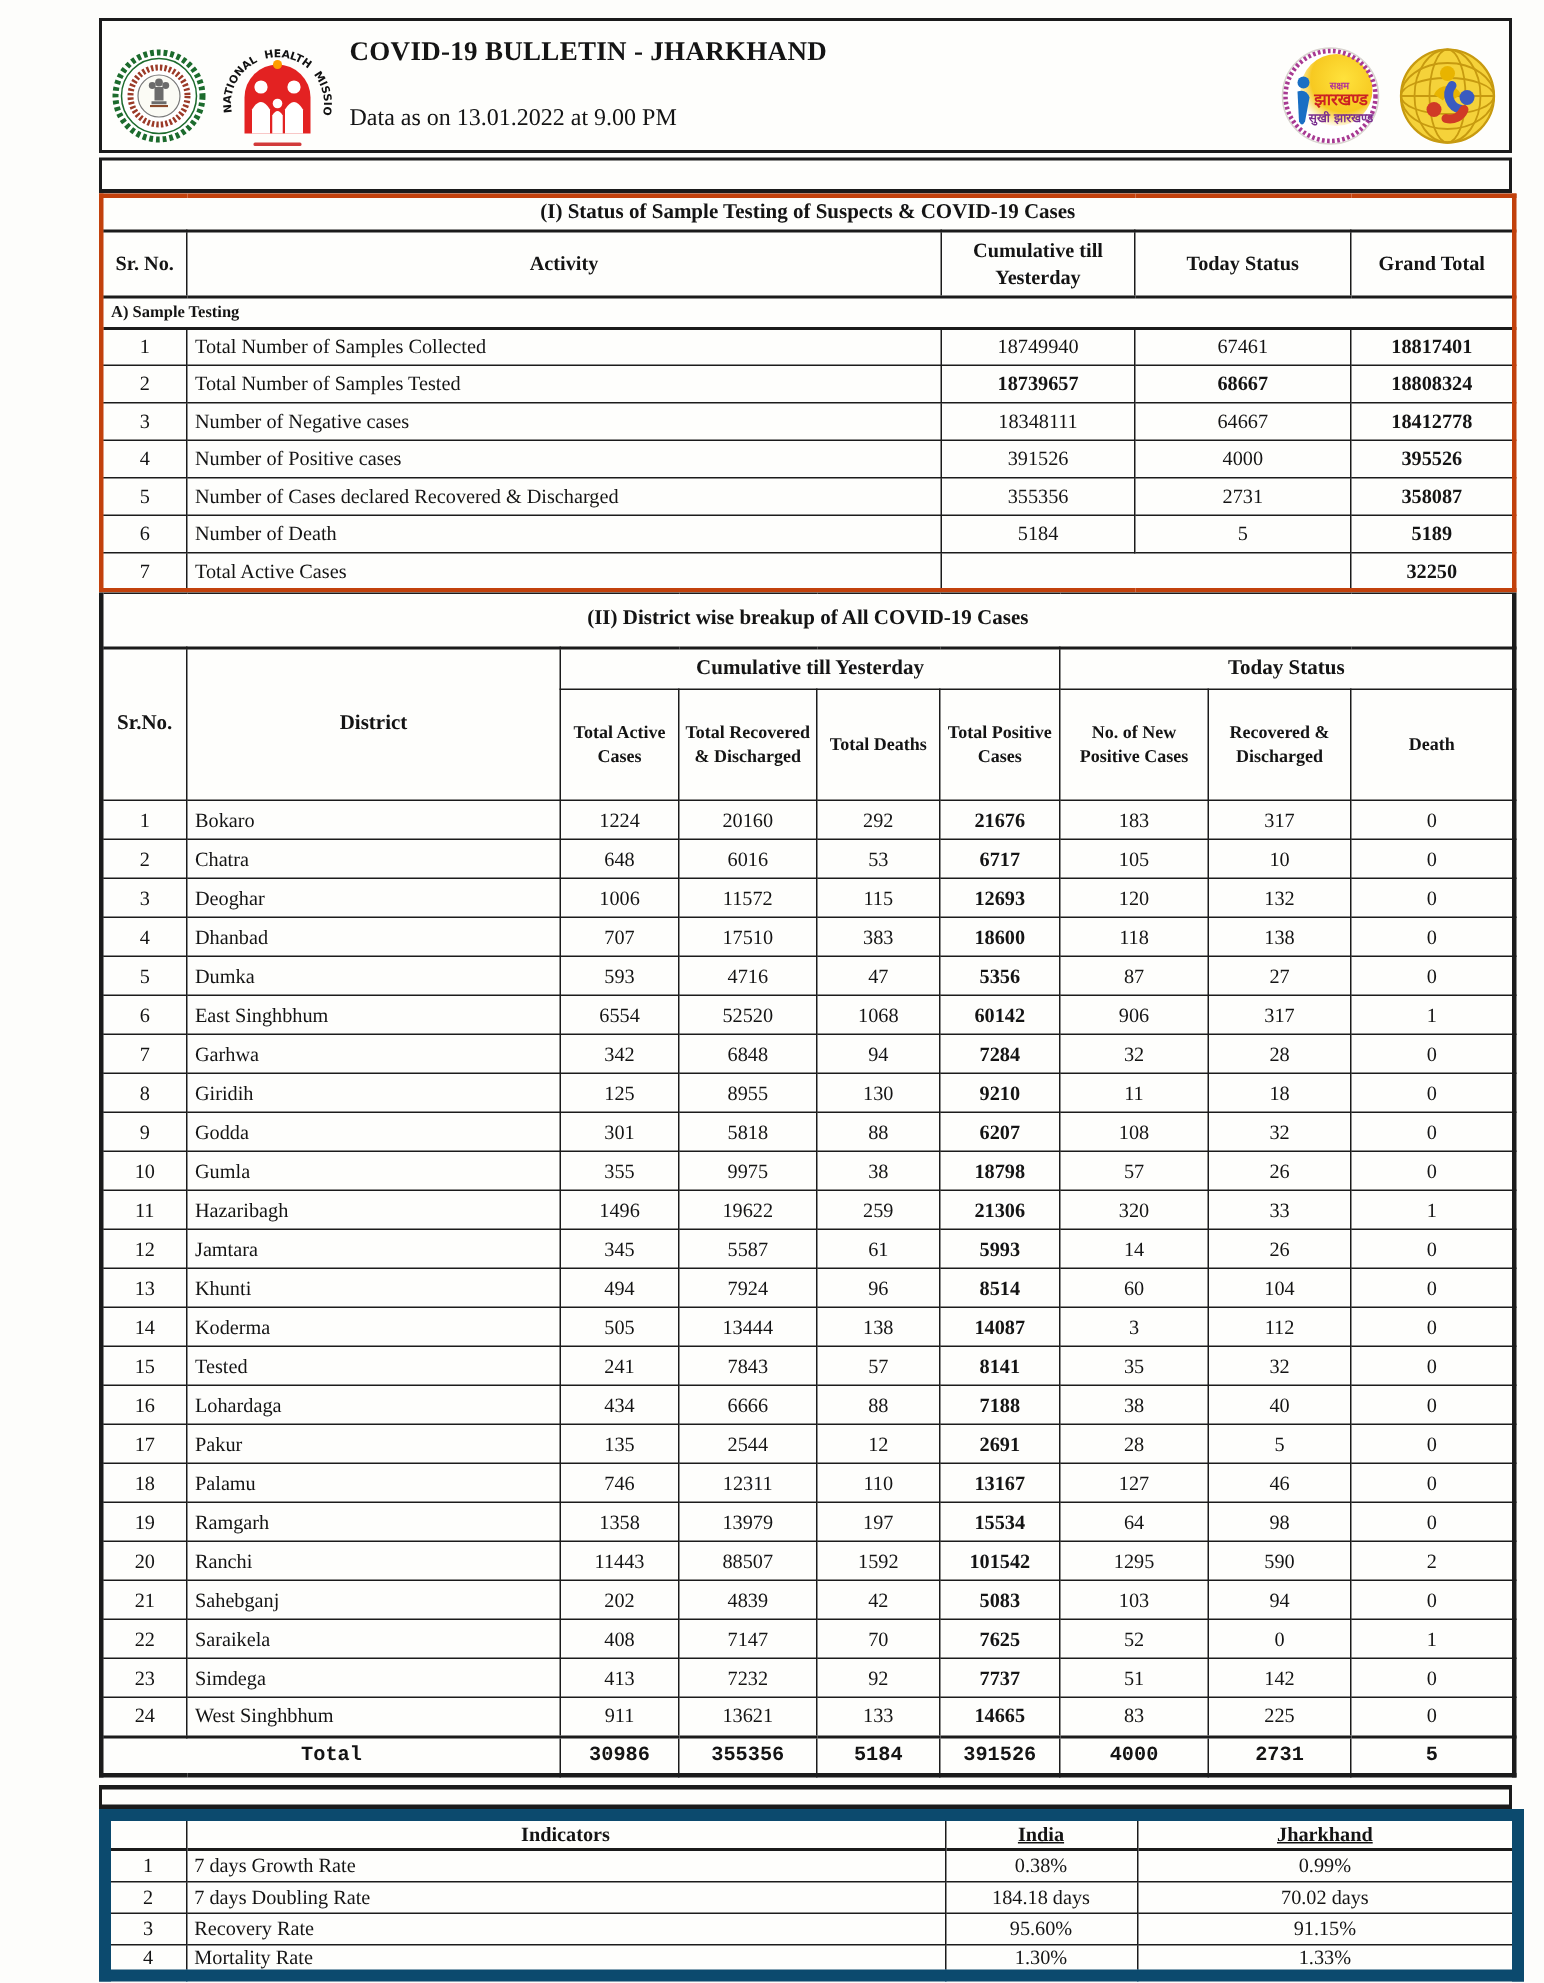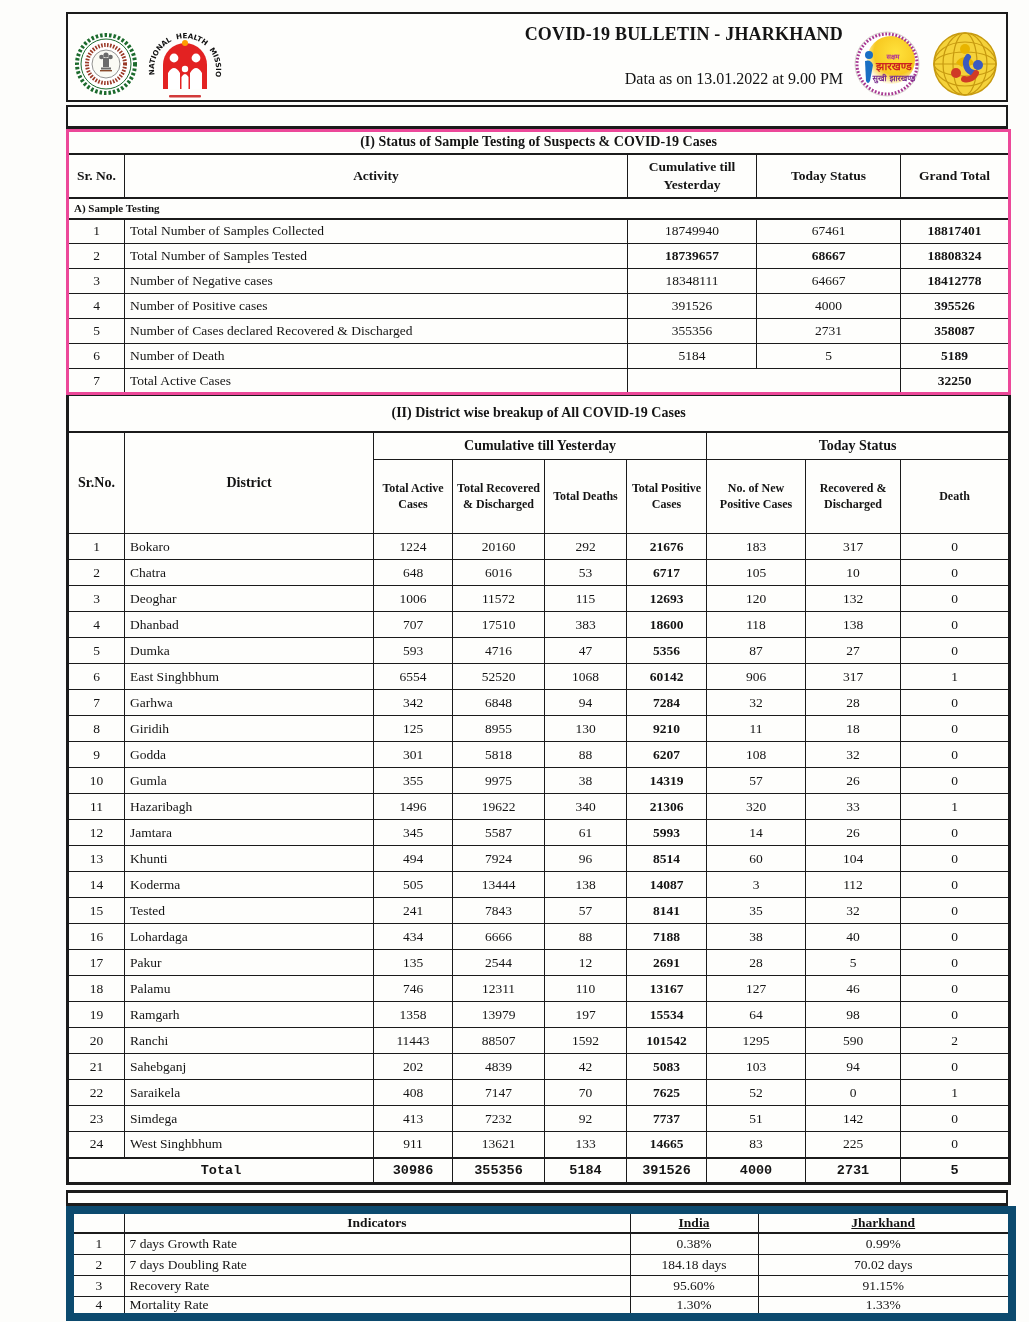--- a/index.html
+++ b/index.html
@@ -15,40 +15,40 @@
     background:#fdfdfb;
   }
   .doc { position:absolute; left:66px; top:12px; width:942px; }
 
   
   .header-box {
     height:90px; border:2px solid #1b1b1b;
     display:flex; align-items:center; background:#fefefc;
   }
   .logo-group { display:flex; align-items:center; gap:5px; padding:0 6px;margin-top:13px; }
-  .title-block { flex:1; display:flex; flex-direction:column; justify-content:space-between; padding:10px 0 12px 0; height:100%; text-align:right; }
+  .title-block { flex:1; display:flex; flex-direction:column; justify-content:space-between; padding:10px 0 12px 0; height:100%; text-align:left; }
   .main-title { font-size:18px; font-weight:bold; letter-spacing:.2px; }
   .sub-title  { font-size:16px; font-weight:normal; }
 
   
   .strip { border:2px solid #1b1b1b; background:#fefefc; }
   .strip1 { margin-top:3px; height:24px; border-bottom-width:3px; }
   .strip2 { margin-top:5px; height:16px; border-top-width:3px; border-bottom-width:3px; }
 
   
   table { border-collapse:collapse; table-layout:fixed; width:942px; background:#fefefc; }
   td, th { border:1.6px solid #1b1b1b; padding:0 3px; font-size:13.5px; overflow:hidden; white-space:nowrap; }
   th { font-weight:bold; }
   .c { text-align:center; }
   .l { text-align:left; padding-left:5px; }
   .b { font-weight:bold; }
   .u { text-decoration:underline; }
   .wrap { white-space:normal; }
 
-  #t1 { border:3px solid #ec4899; border-top-width:3px; }
+  #t1 { border:3px solid #c2410c; border-top-width:3px; }
   #t1 .title-row td { height:23px; border-bottom-width:2.5px; font-size:14px; }
   #t1 .head-row th { height:44px; border-bottom-width:2.5px; white-space:normal; line-height:1.3; }
   #t1 .sect-row td { height:21px; border-bottom-width:2px; font-size:11px; }
   #t1 tbody td { height:25px; }
 
   #t2 { border:3px solid #1b1b1b; border-top:none; }
   #t2 .title-row td { height:36px; border-bottom-width:2.5px; font-size:14px; }
   #t2 .group-row th { height:28px; font-size:14px; }
   #t2 .sub-row th { height:74px; font-size:12px; line-height:1.3; vertical-align:middle; }
   #t2 tbody td { height:26px; }
@@ -349,31 +349,31 @@
             <td class="c">108</td>
             <td class="c">32</td>
             <td class="c">0</td>
           </tr>
           <tr>
             <td class="c">10</td>
             <td class="l">Gumla</td>
             <td class="c">355</td>
             <td class="c">9975</td>
             <td class="c">38</td>
-            <td class="c b">14319</td>
+            <td class="c b">18798</td>
             <td class="c">57</td>
             <td class="c">26</td>
             <td class="c">0</td>
           </tr>
           <tr>
             <td class="c">11</td>
             <td class="l">Hazaribagh</td>
             <td class="c">1496</td>
             <td class="c">19622</td>
-            <td class="c">340</td>
+            <td class="c">259</td>
             <td class="c b">21306</td>
             <td class="c">320</td>
             <td class="c">33</td>
             <td class="c">1</td>
           </tr>
           <tr>
             <td class="c">12</td>
             <td class="l">Jamtara</td>
             <td class="c">345</td>
             <td class="c">5587</td>

